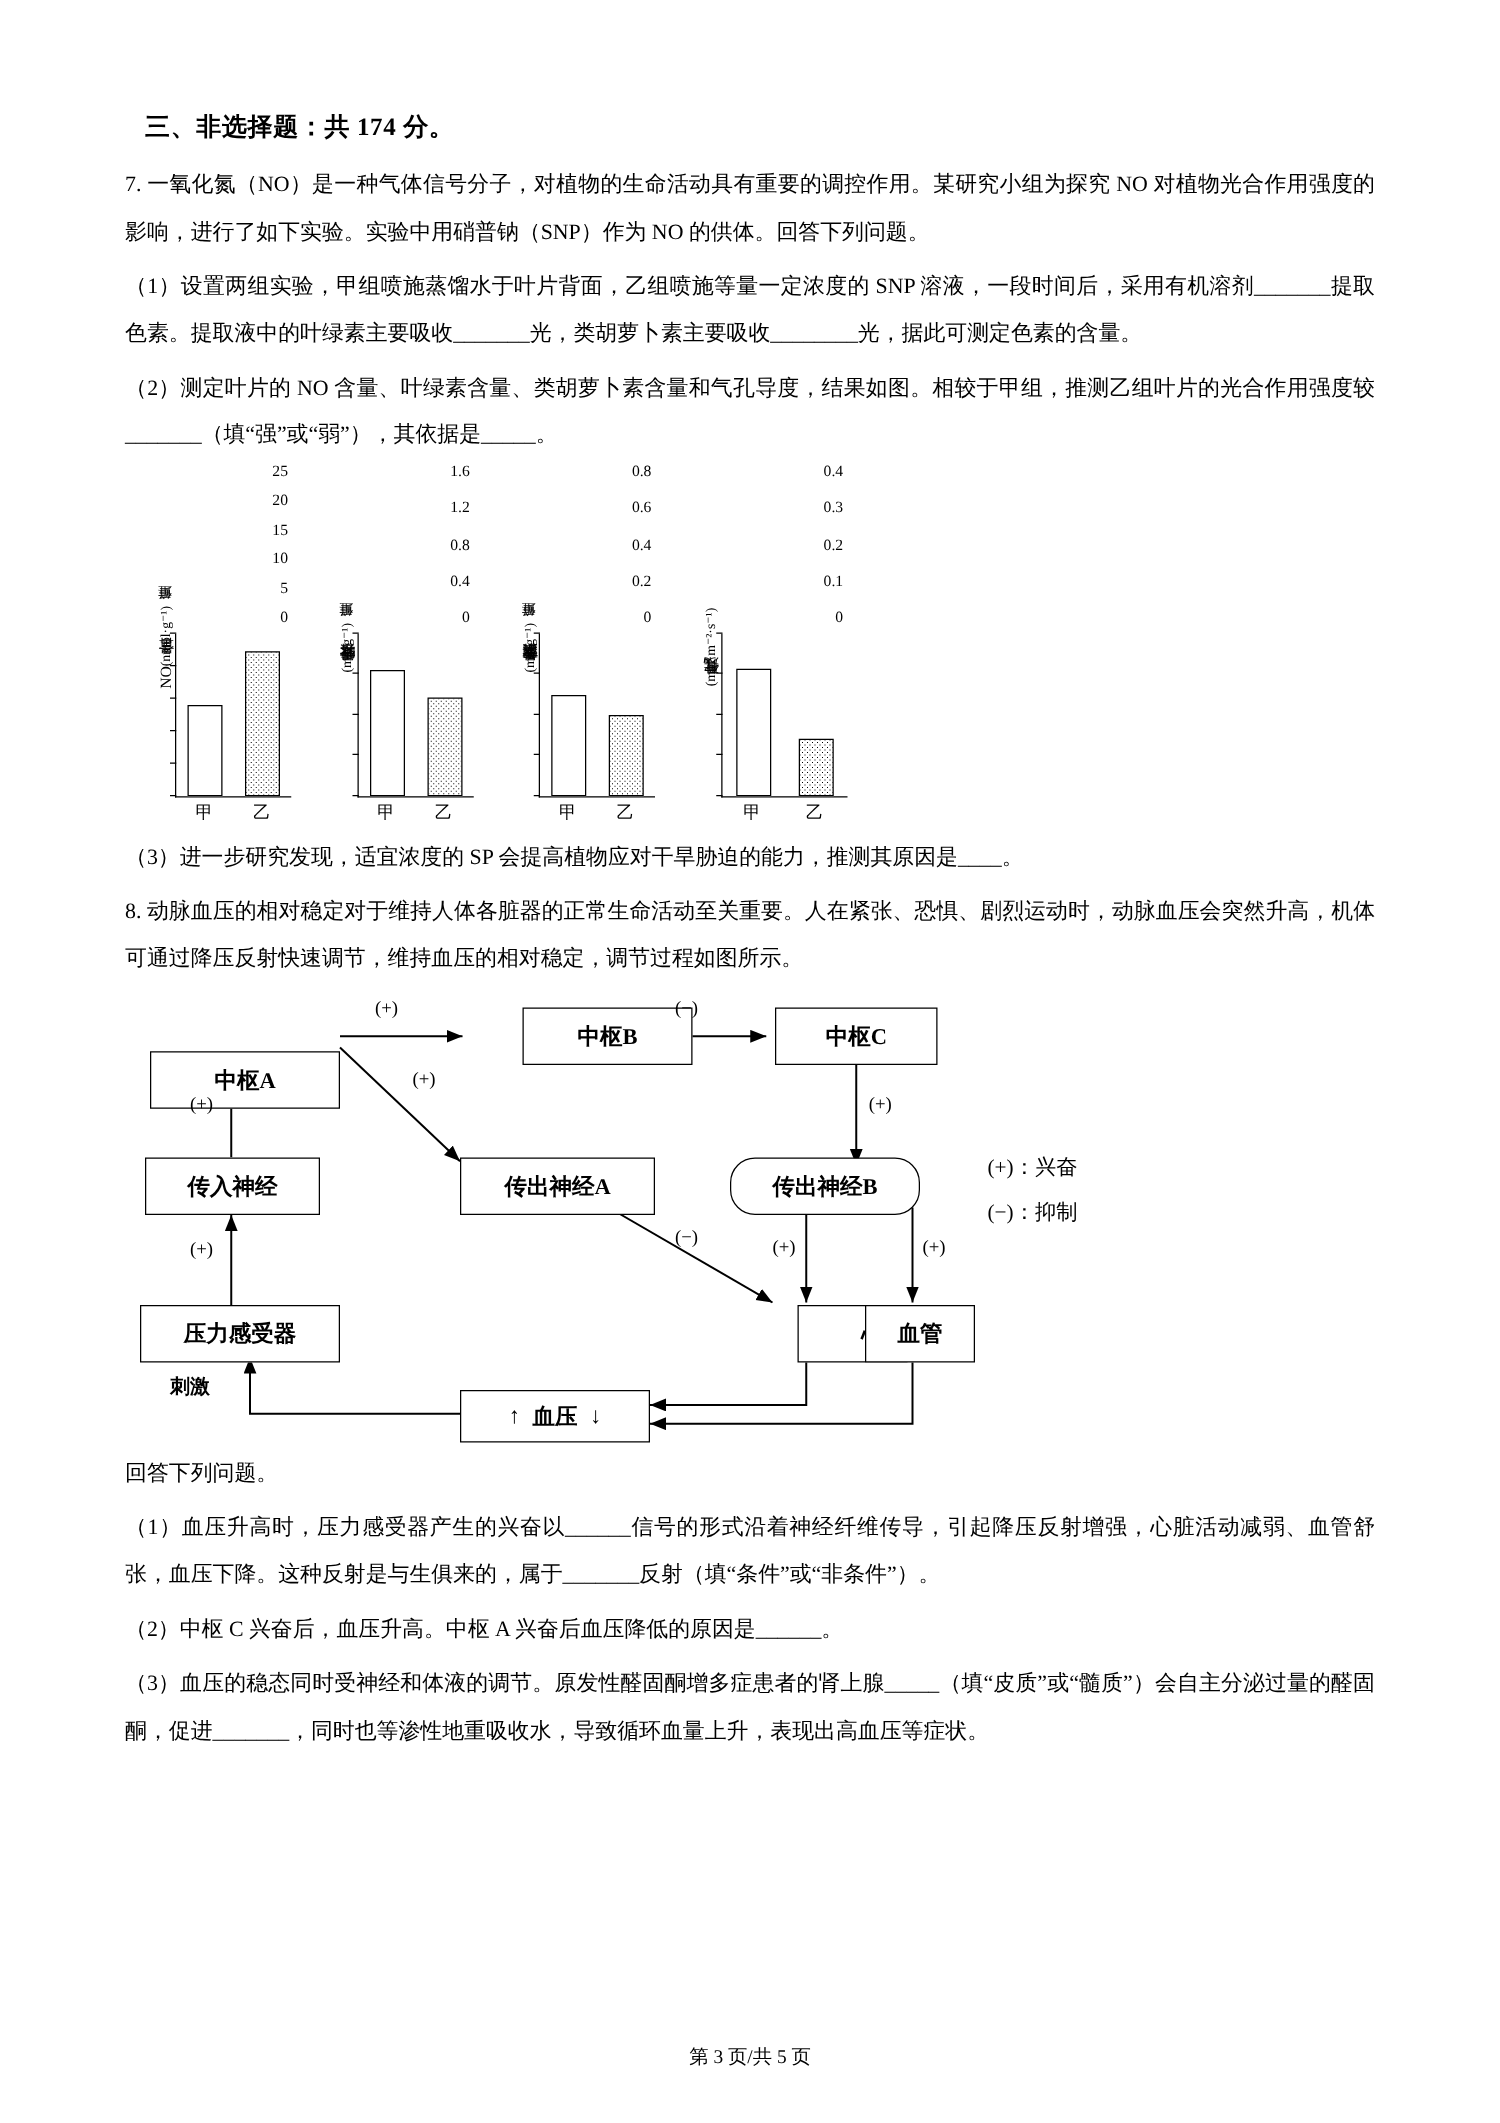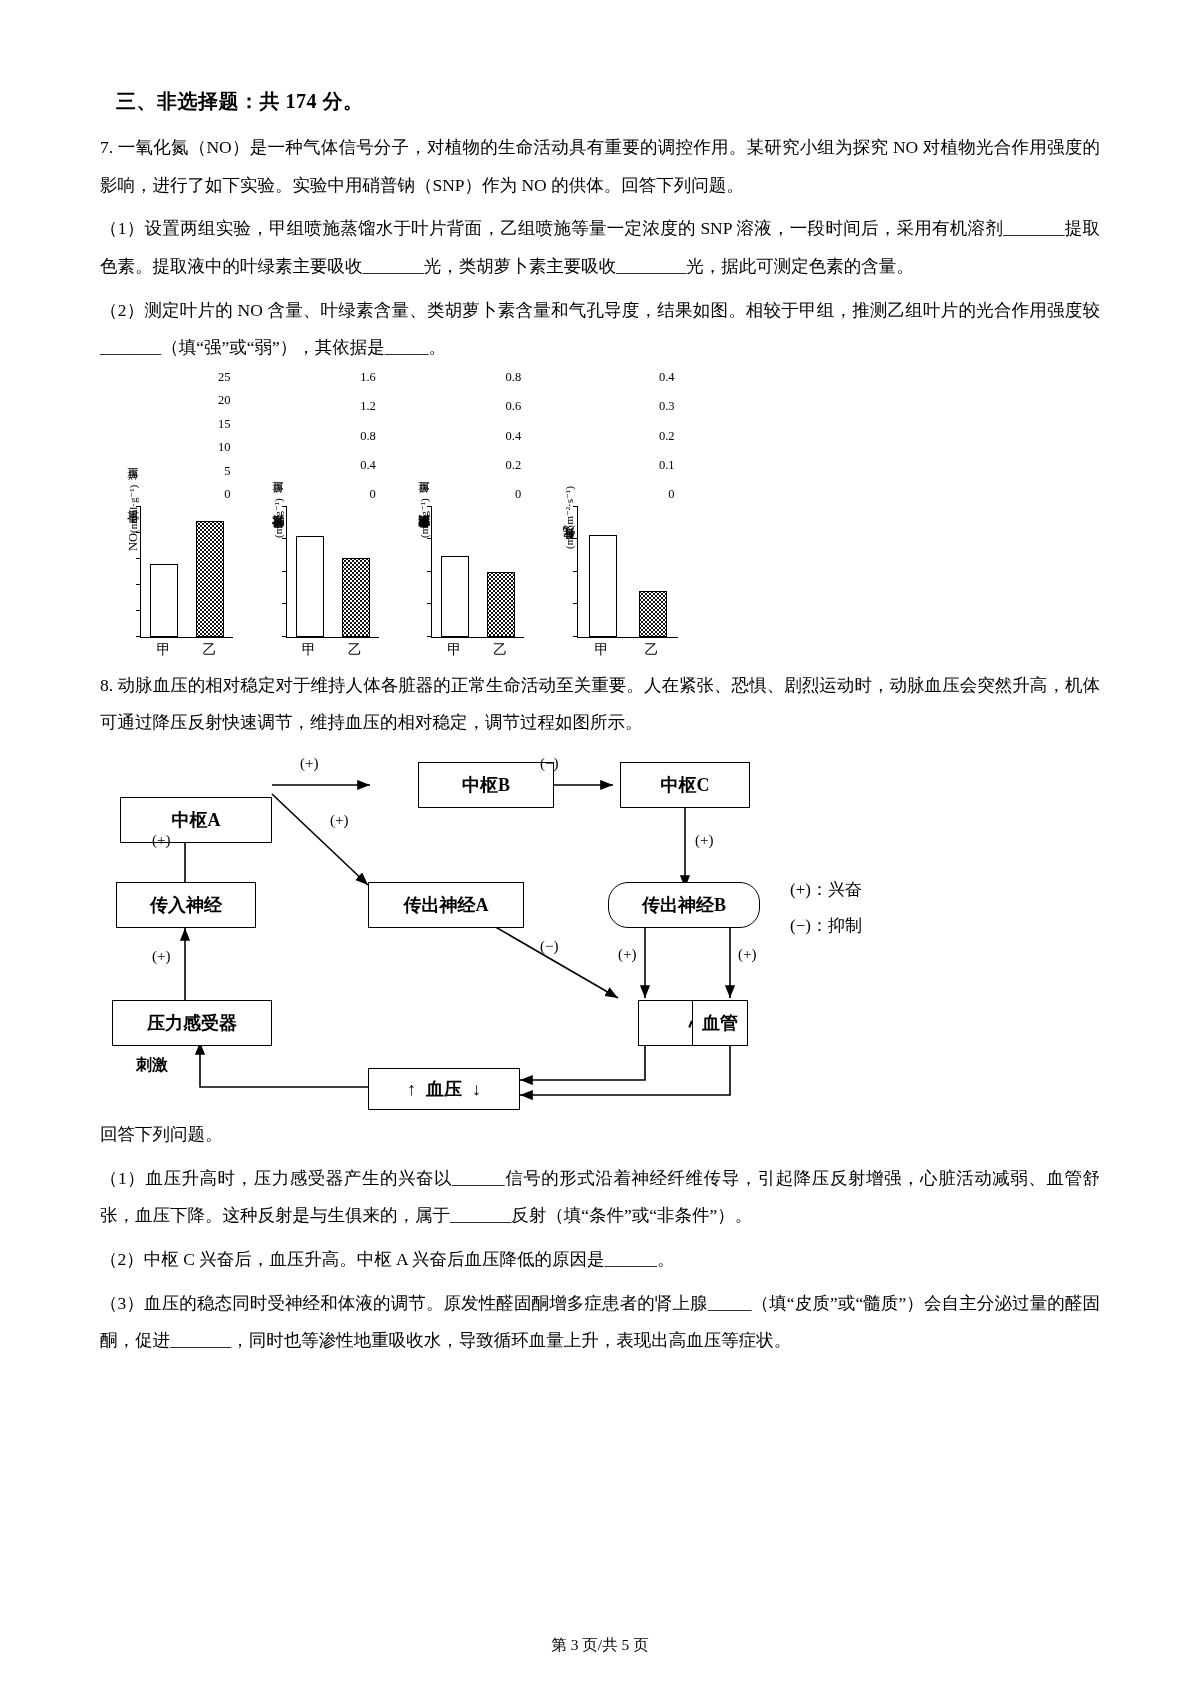--- a/index.html
+++ b/index.html
@@ -299,20 +299,21 @@
             <div class="xlabels" style="width:100px;">
               <span>甲</span>
               <span>乙</span>
             </div>
           </div>
         </div>
       </div>
 
     </div>
 
+    <div class="para">（3）进一步研究发现，适宜浓度的 SP 会提高植物应对干旱胁迫的能力，推测其原因是____。</div>
   </div>
 
   <div class="q-block">
     <div class="para">8. 动脉血压的相对稳定对于维持人体各脏器的正常生命活动至关重要。人在紧张、恐惧、剧烈运动时，动脉血压会突然升高，机体可通过降压反射快速调节，维持血压的相对稳定，调节过程如图所示。</div>
 
     <div class="diagram">
       <svg class="lines" viewBox="0 0 1000 360">
         <defs>
           <marker id="ah" markerWidth="9" markerHeight="9" refX="8" refY="3.2" orient="auto">
             <path d="M0,0 L8,3.2 L0,6.4 z" fill="#000"></path>
@@ -353,31 +354,31 @@
       <div class="node" style="left:520px; top:12px; width:130px; height:46px;">
           <span>中枢C</span>
         </div>
 
       <div class="node" style="left:16px; top:132px; width:140px; height:46px;">
           <span>传入神经</span>
         </div>
       <div class="node" style="left:268px; top:132px; width:156px; height:46px;">
           <span>传出神经A</span>
         </div>
-      <div class="node" style="left:508px; top:132px; width:152px; height:46px;border-radius:20px;">
+      <div class="node" style="left:484px; top:132px; width:152px; height:46px;border-radius:20px;">
           <span>传出神经B</span>
         </div>
 
       <div class="node" style="left:12px; top:250px; width:160px; height:46px;">
           <span>压力感受器</span>
         </div>
       <div class="node" style="left:538px; top:250px; width:88px; height:46px;justify-content:flex-end;">
           <span>心脏</span>
         </div>
-      <div class="node" style="left:592px; top:250px; width:56px; height:46px;">
+      <div class="node" style="left:592px; top:250px; width:88px; height:46px;">
           <span>血管</span>
         </div>
 
       <div class="node" style="left:268px; top:318px; width:152px; height:42px; gap:10px;">
         <span style="font-size:18px">↑</span>
         <span>血压</span>
         <span style="font-size:18px">↓</span>
       </div>
 
       <div class="sign" style="left:200px; top:5px;">(+)</div>

